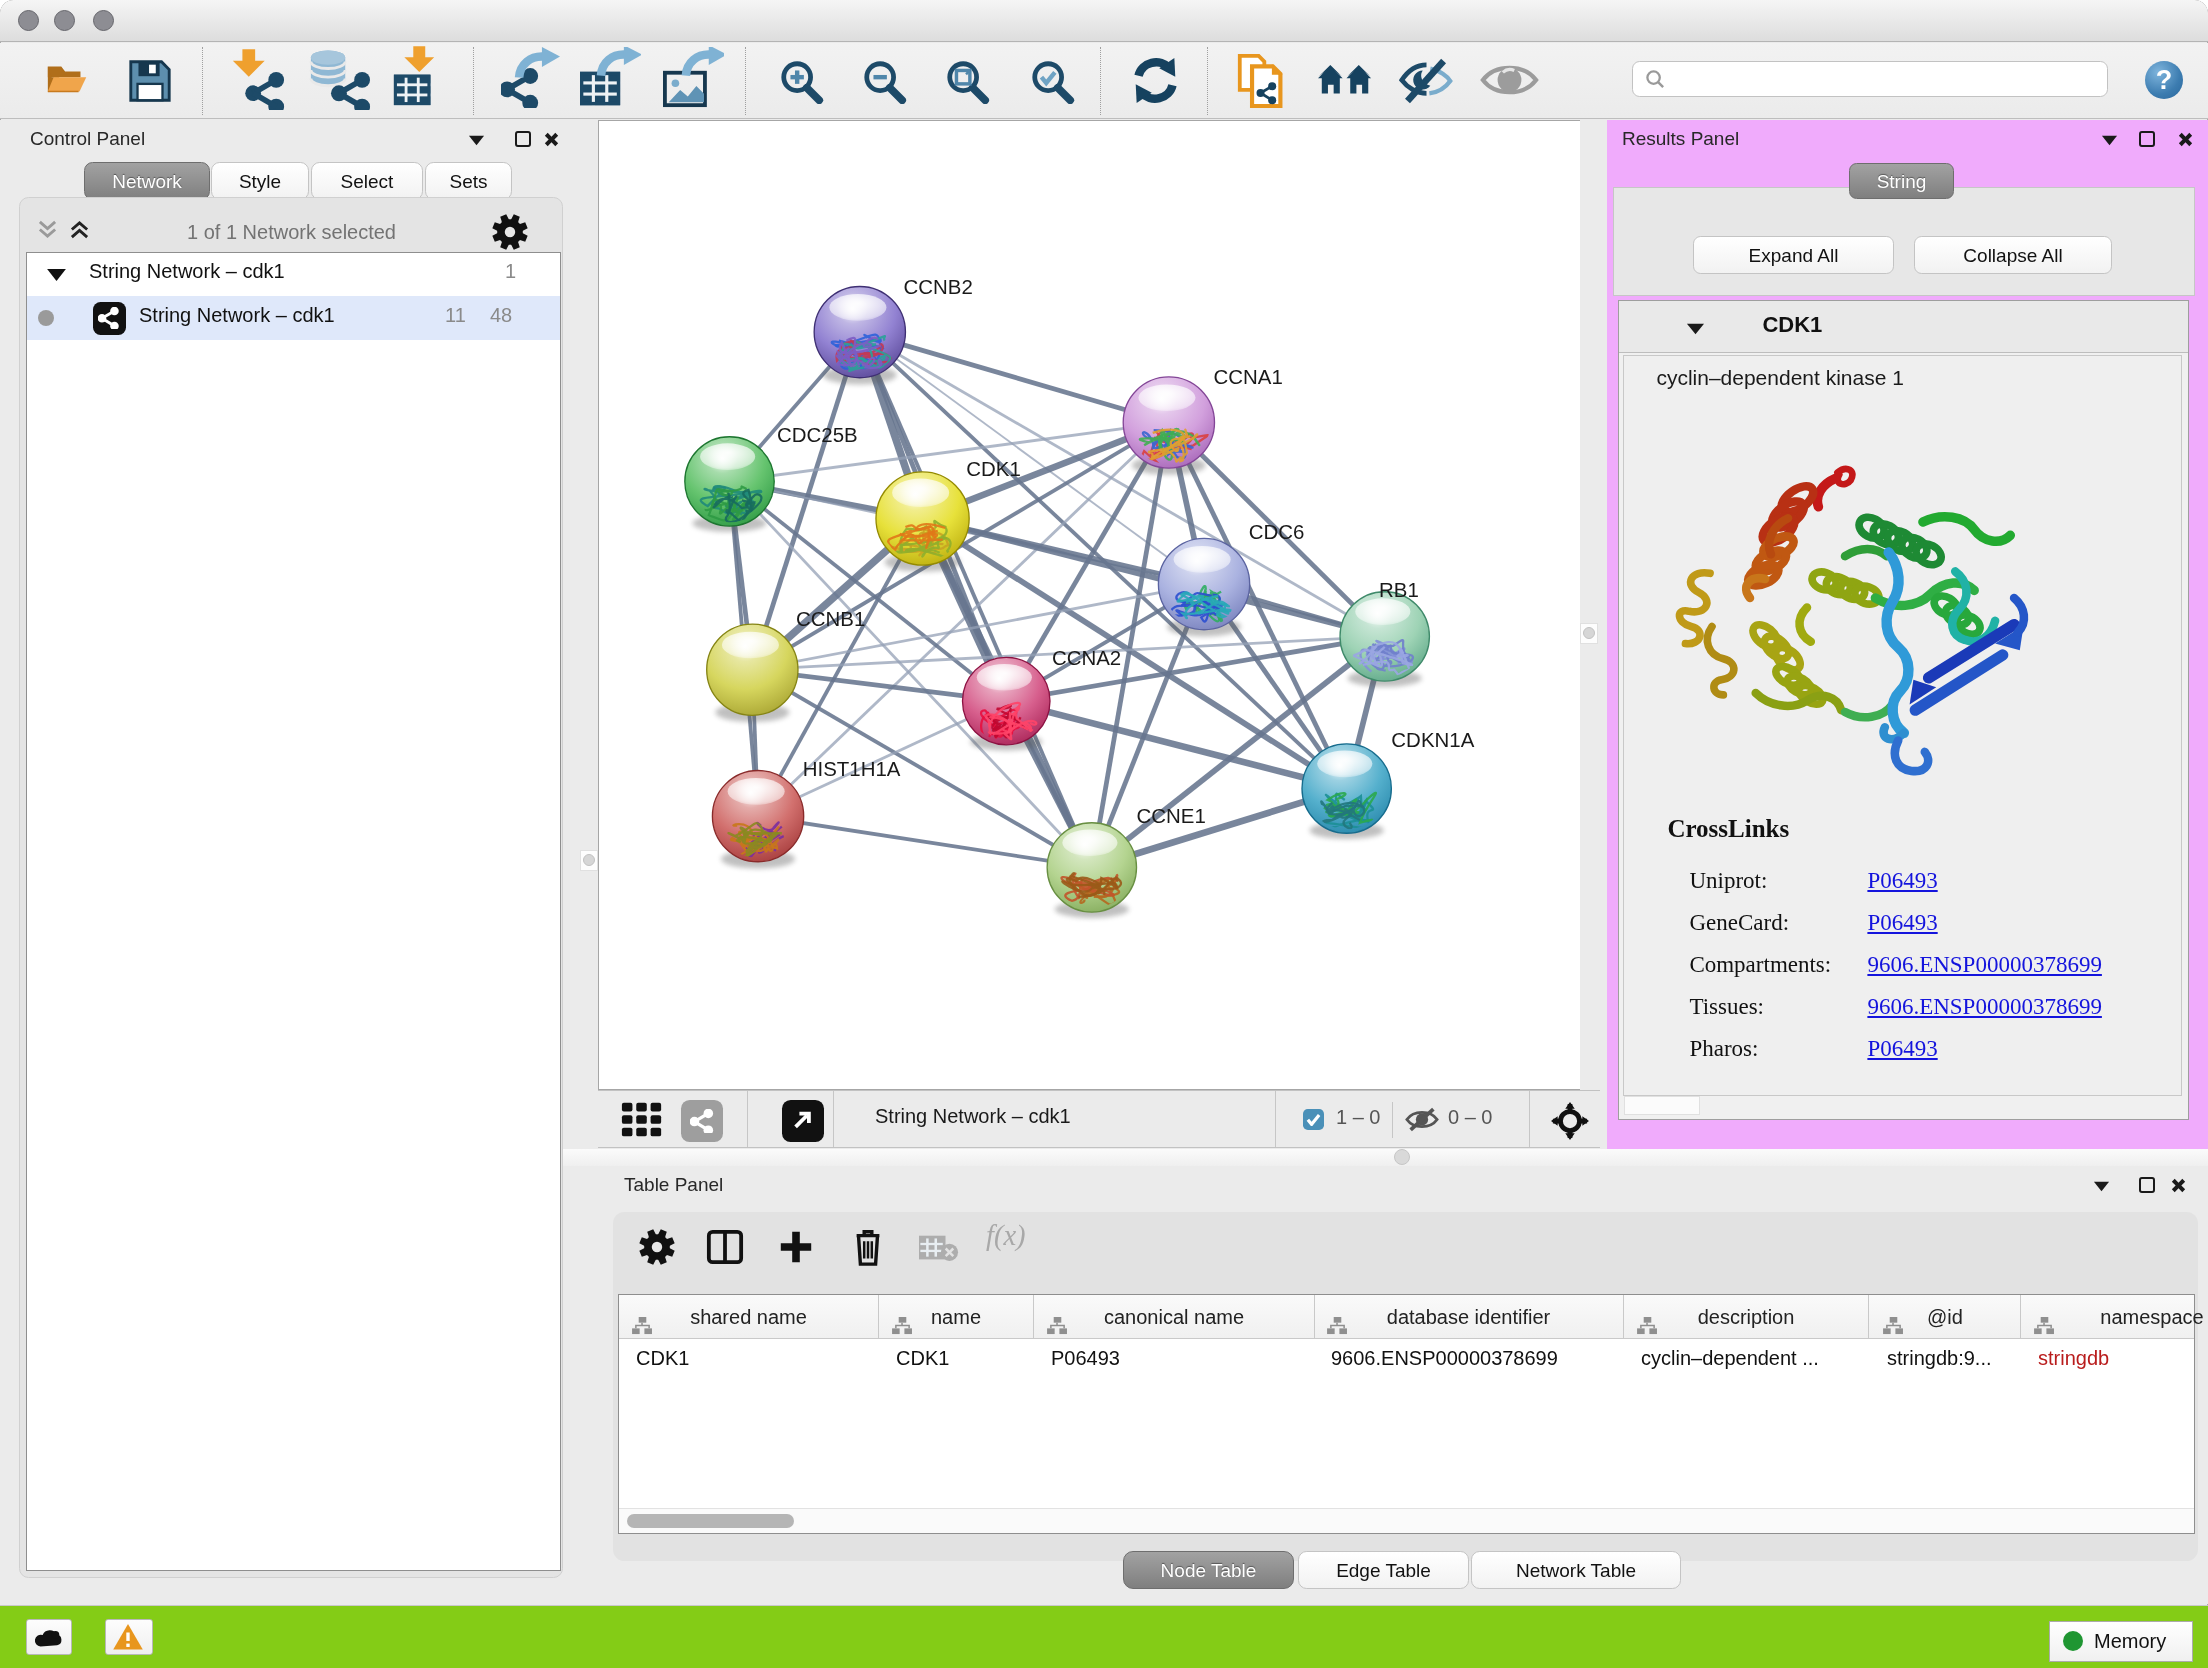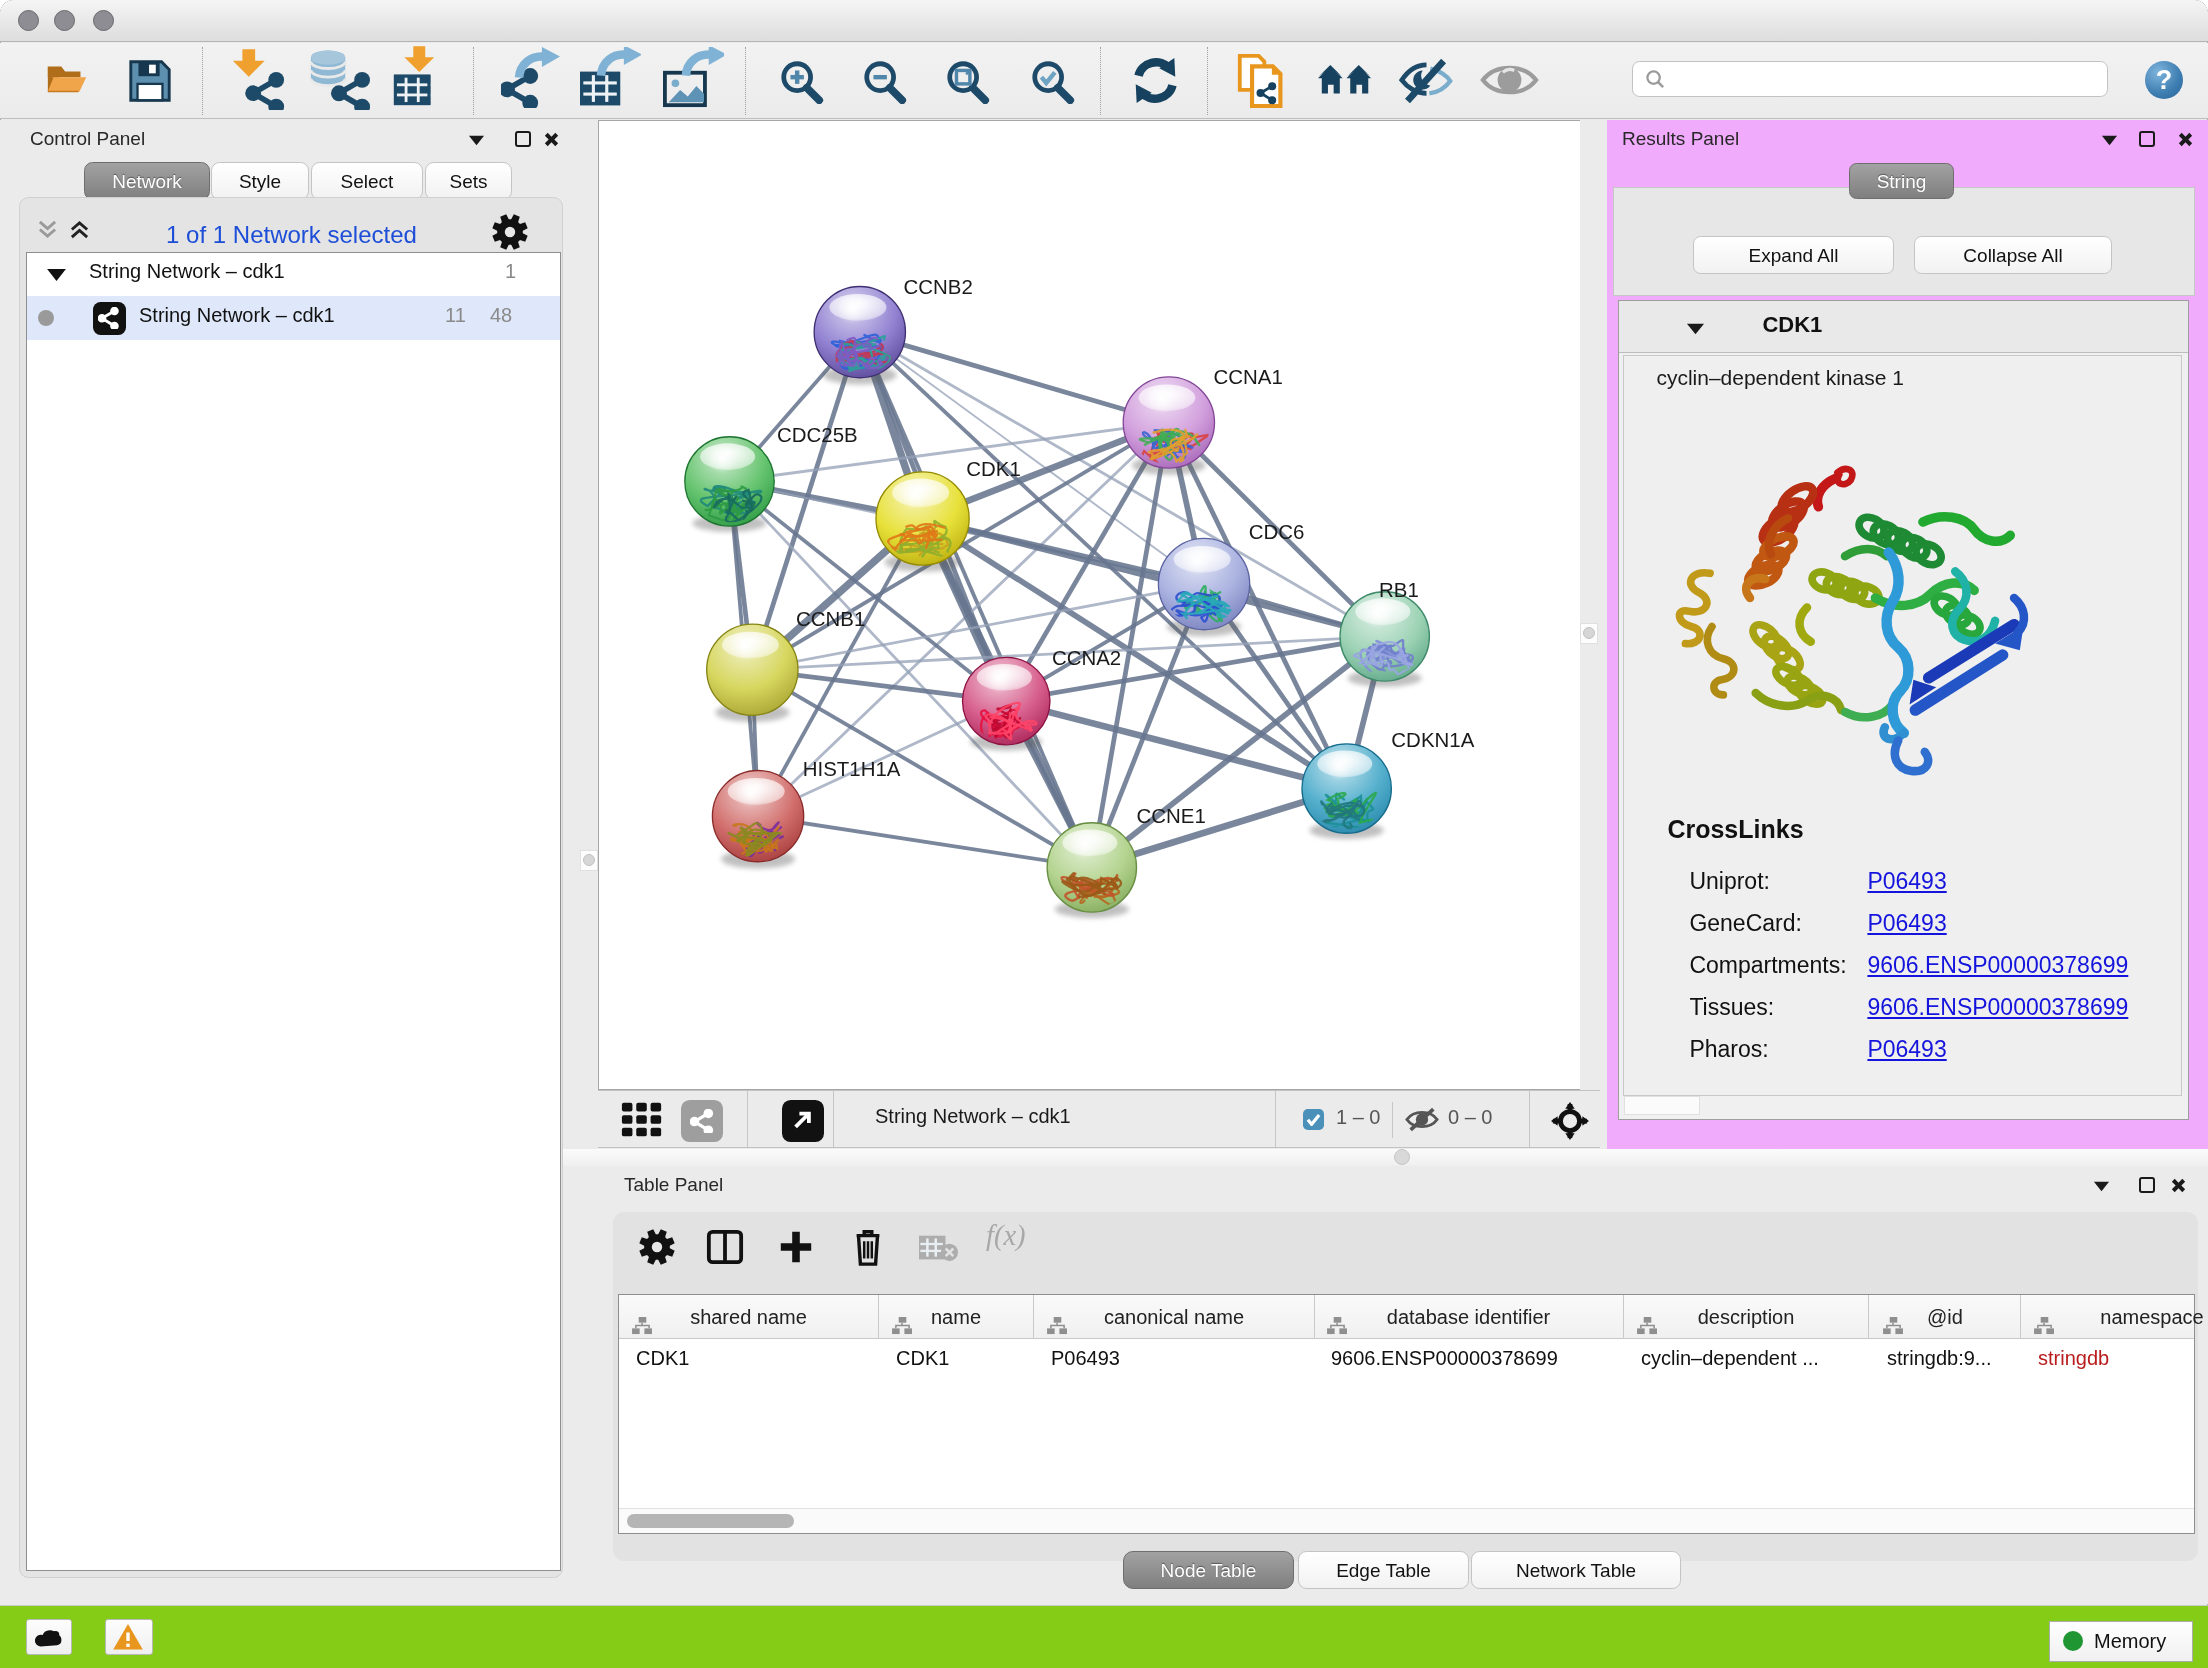--- a/index.html
+++ b/index.html
@@ -7,21 +7,21 @@
 .abs{position:absolute}
 .nlab{font:21.5px "Liberation Sans",sans-serif;fill:#1a1a1a}
 #titlebar{position:absolute;left:0;top:0;width:100%;height:42px;background:linear-gradient(#f5f5f5,#dddddd);border-bottom:1px solid #b4b4b4;border-radius:13.3px 13.3px 0 0}
 .tl{position:absolute;top:9.5px;width:21px;height:21px;border-radius:50%;background:#8d8d93;border:1px solid #66666c}
 #titletext{position:absolute;top:6.7px;width:100%;text-align:center;font-size:25px;font-weight:700;color:#404040}
 #toolbar{position:absolute;left:0;top:43px;width:100%;height:76px;background:linear-gradient(#f2f2f2,#ebebeb);border-bottom:1px solid #bdbdbd}
 #search{position:absolute;left:1632px;top:61px;width:476px;height:36px;background:#fff;border:1.9px solid #c2c2c2;border-radius:7.6px}
 .ptitle{font-size:19px;color:#282828}
 .wtab{position:absolute;background:linear-gradient(#ffffff,#f2f2f2);border:1px solid #c4c4c4;border-radius:7.6px;color:#111;text-align:center;font-size:19px}
 .gtab{position:absolute;background:linear-gradient(#a2a2a2,#7f7f7f);border:1px solid #6e6e6e;border-radius:7.6px;color:#fff;text-align:center;font-size:19px;text-shadow:0 -1px 1px #555}
-.serif{font-family:Liberation Sans, sans-serif}
+.serif{font-family:Liberation Serif, serif}
 a.lnk{color:#1414dd;text-decoration:underline}
 </style></head>
 <body>
 <div id="win">
   <div id="titlebar">
     <div class="tl" style="left:18px"></div>
       <div class="tl" style="left:54px"></div>
       <div class="tl" style="left:93px"></div>
   </div>
   <div id="toolbar">
@@ -211,21 +211,21 @@
           <path d="M4 3 l8 7 8-7"></path>
           <path d="M4 11 l8 7 8-7"></path>
         </g>
       </svg>
   <svg class="abs" style="left:68px;top:99px" width="23" height="21" viewBox="0 0 24 22">
         <g fill="none" stroke="#222" stroke-width="3">
           <path d="M4 19 l8-7 8 7"></path>
           <path d="M4 11 l8-7 8 7"></path>
         </g>
       </svg>
-  <div class="abs" style="left:105px;top:101px;width:373px;text-align:center;font-size:24px;color:#1d4ed8">1 of 1 Network selected</div>
+  <div class="abs" style="left:105px;top:101px;width:373px;text-align:center;font-size:20px;color:#737373">1 of 1 Network selected</div>
   <svg class="abs" style="left:491px;top:93px" width="38" height="38" viewBox="0 0 40 40">
         <g fill="#111" transform="scale(1.0)">
           <circle cx="20" cy="20" r="13.5"></circle>
           <path d="M32.0 20.6 L38.6 24.0 L36.0 30.3 L28.9 28.0 Z M28.0 28.9 L30.3 36.0 L24.0 38.6 L20.6 32.0 Z M19.4 32.0 L16.0 38.6 L9.7 36.0 L12.0 28.9 Z M11.1 28.0 L4.0 30.3 L1.4 24.0 L8.0 20.6 Z M8.0 19.4 L1.4 16.0 L4.0 9.7 L11.1 12.0 Z M12.0 11.1 L9.7 4.0 L16.0 1.4 L19.4 8.0 Z M20.6 8.0 L24.0 1.4 L30.3 4.0 L28.0 11.1 Z M28.9 12.0 L36.0 9.7 L38.6 16.0 L32.0 19.4 Z"></path>
           <circle cx="20" cy="20" r="5.5" fill="#e7e7e7"></circle>
         </g>
       </svg>
 
   <div class="abs" style="left:26px;top:132px;width:535px;height:1319px;background:#fff;border:1.9px solid #8e8e8e">
     <div class="abs" style="left:0;top:0;width:100%;height:43px;background:#fff">

